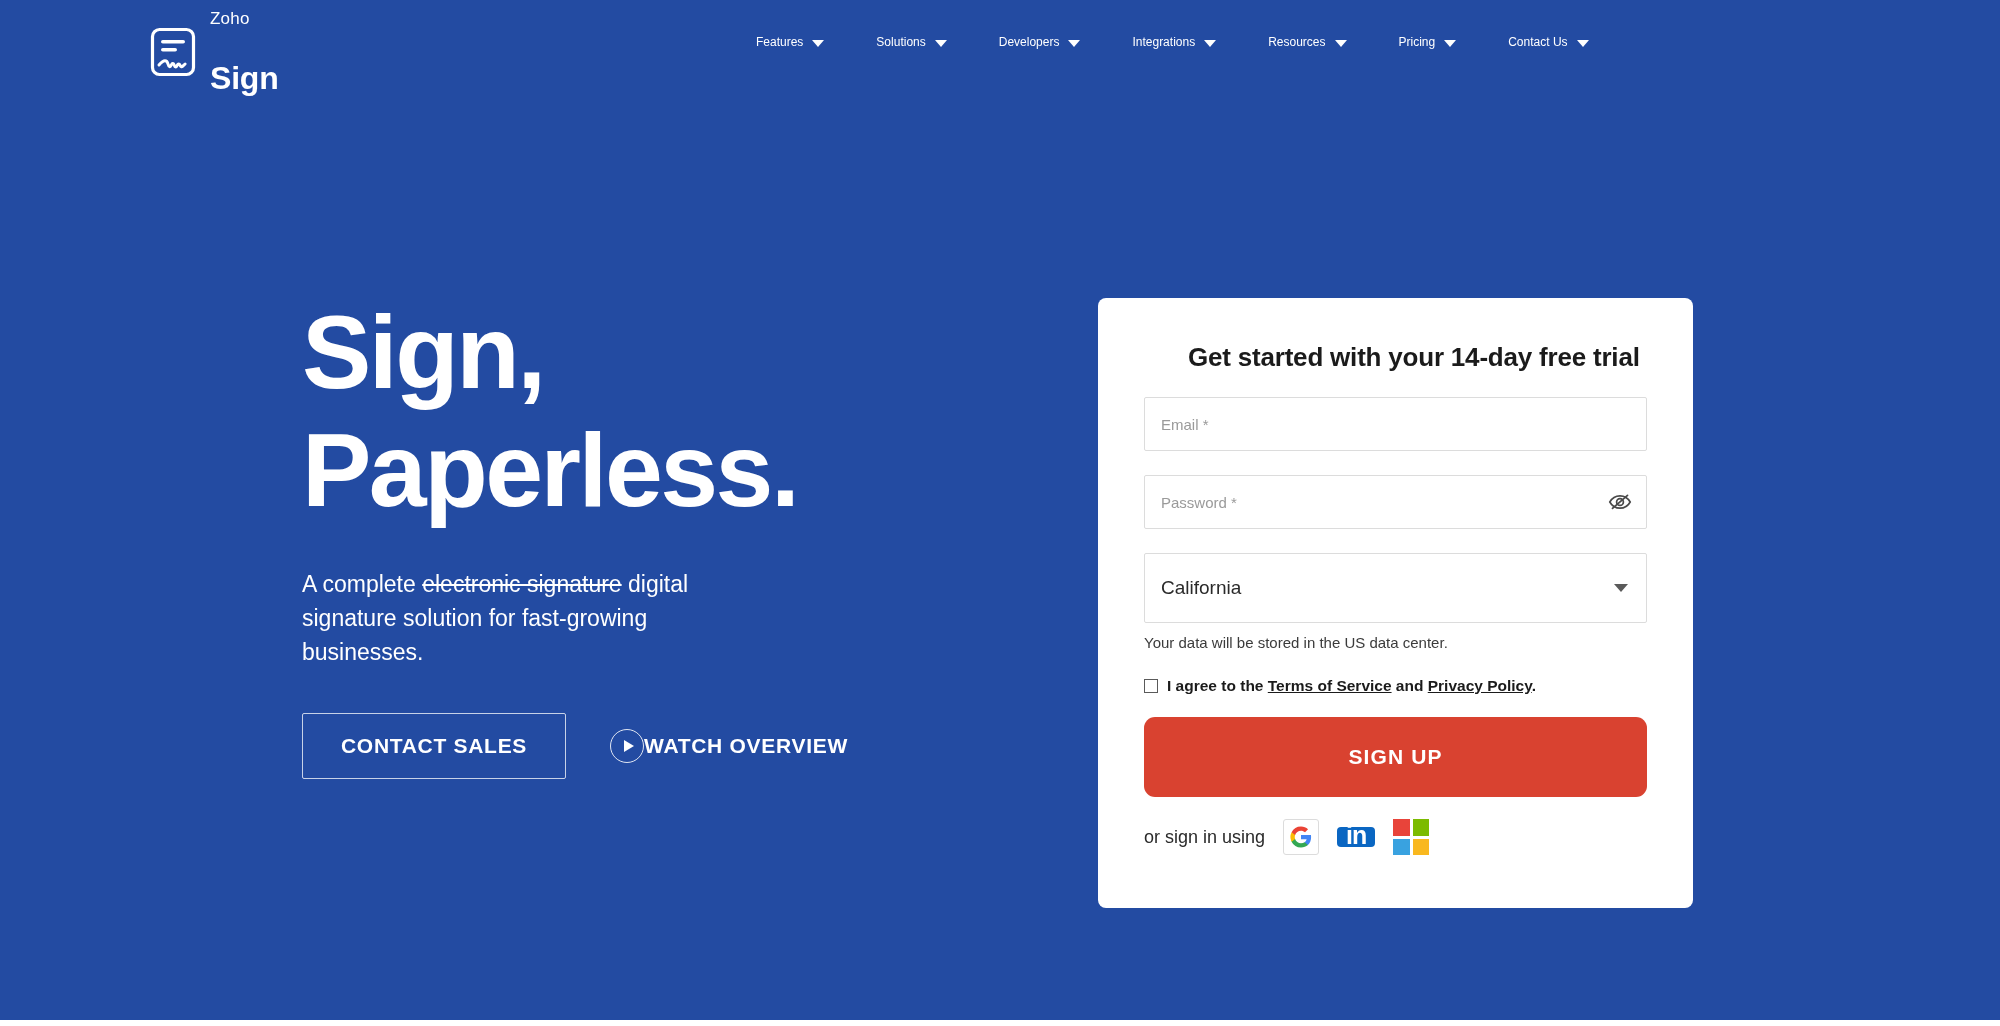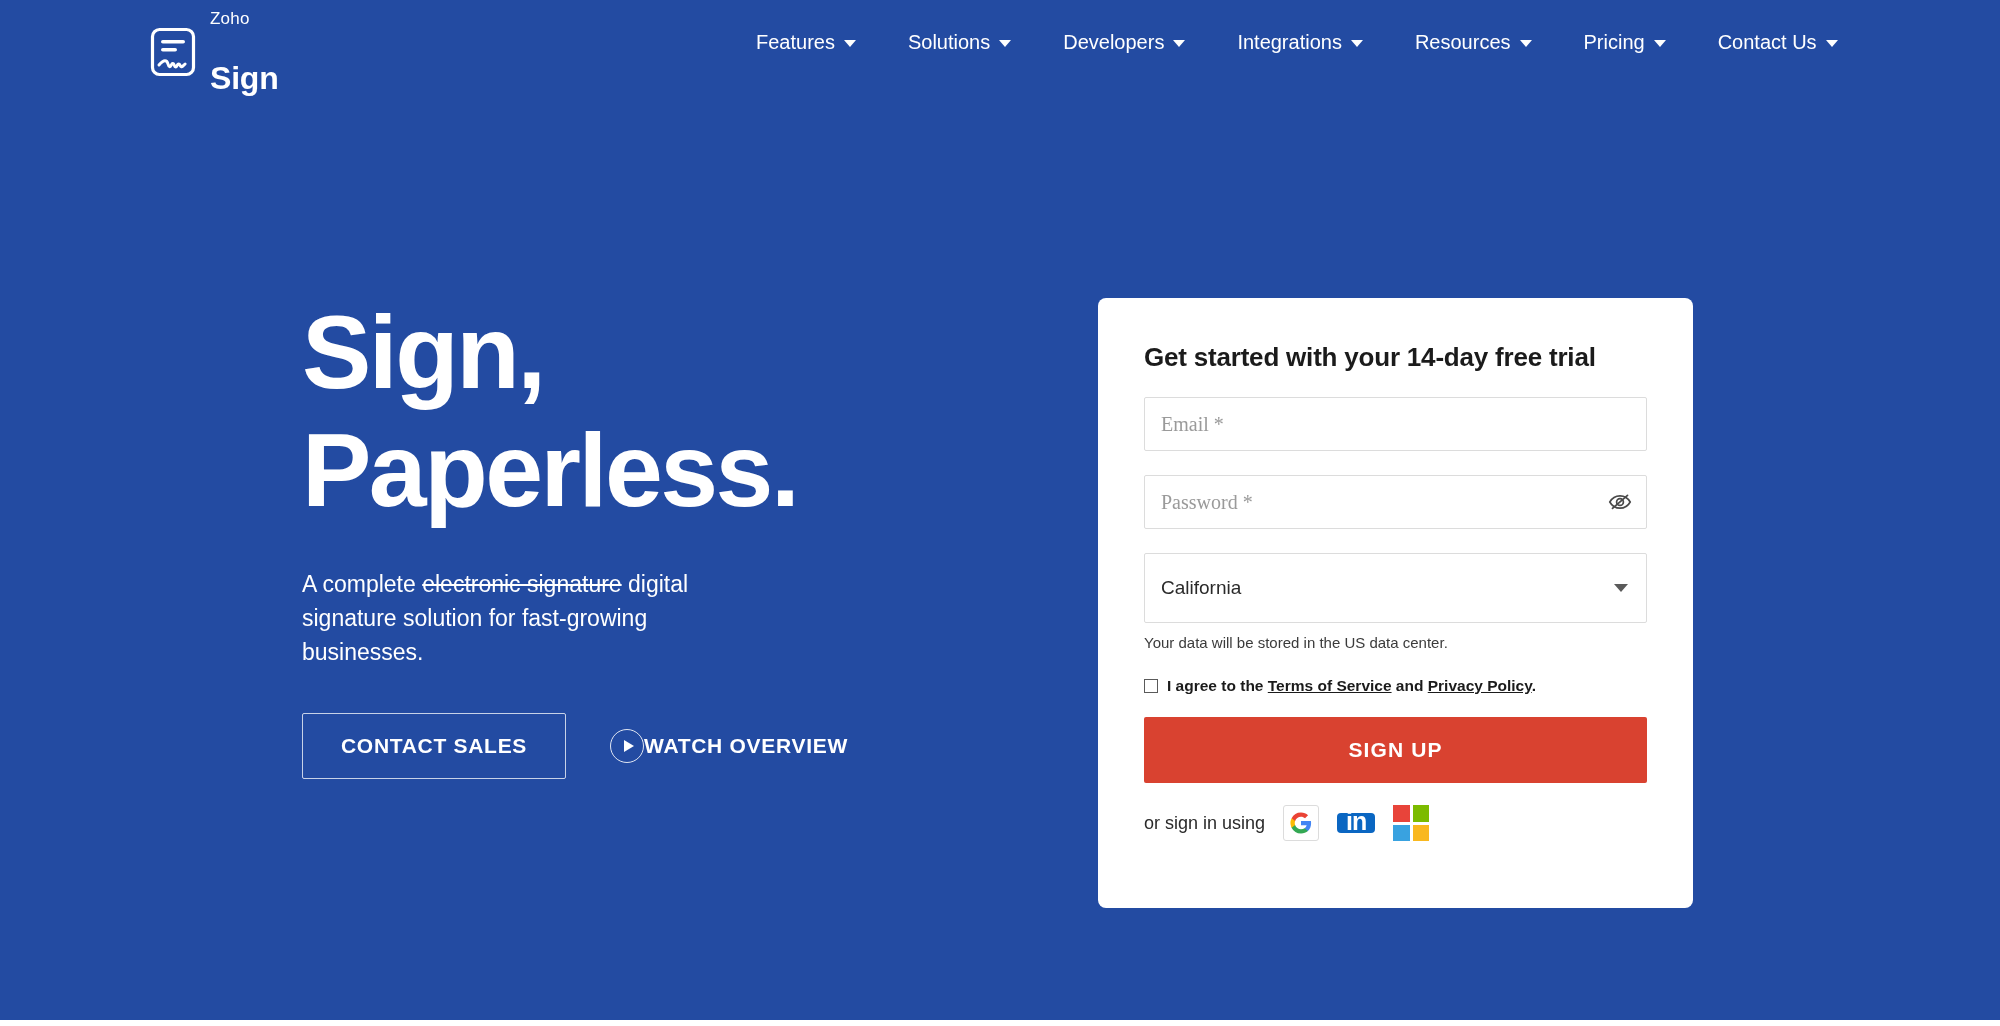--- a/index.html
+++ b/index.html
@@ -60,21 +60,21 @@
     height: 84px;
     display: flex;
     align-items: center;
     gap: 0;
   }
   .nav-item {
     display: flex;
     align-items: center;
     gap: 9px;
     color: #ffffff;
-    font-size: 20px;
+    font-size: 12px;
     padding: 10px 26px;
     cursor: pointer;
     white-space: nowrap;
   }
   .caret {
     width: 0; height: 0;
     border-left: 6px solid transparent;
     border-right: 6px solid transparent;
     border-top: 7px solid #ffffff;
     display: inline-block;
@@ -159,40 +159,41 @@
     height: 610px;
     background: #ffffff;
     border-radius: 8px;
     padding: 44px 46px 0 46px;
   }
   .card-title {
     font-size: 26px;
     font-weight: 700;
     color: #1b1b1b;
     letter-spacing: -.2px;
+    margin-left: 44px;
   }
 
   .field {
     margin-top: 24px;
     height: 54px;
     border: 1px solid #dcdcdc;
     border-radius: 2px;
     display: flex;
     align-items: center;
     padding: 0 16px;
     position: relative;
     background: #fff;
   }
   .field input {
     border: 0;
     outline: 0;
     width: 100%;
-    font-size: 20px;
+    font-size: 15px;
     color: #2a2a2a;
-    font-family: Liberation Serif, serif;
+    font-family: Liberation Sans, sans-serif;
     background: transparent;
   }
   .field input::placeholder { color: #9a9a9a; }
 
   .eye-btn {
     position: absolute;
     right: 14px;
     top: 50%;
     transform: translateY(-50%);
     background: transparent;
@@ -242,25 +243,25 @@
     background: #fff;
     margin-top: 2px;
     flex: 0 0 auto;
     cursor: pointer;
   }
   .agree-row a { color: #1b1b1b; text-decoration: underline; }
 
   .signup-btn {
     margin-top: 22px;
     width: 100%;
-    height: 66px;
+    height: 80px;
     background: #d94230;
     color: #ffffff;
     border: 0;
-    border-radius: 2px;
+    border-radius: 11px;
     font-size: 21px;
     font-weight: 700;
     letter-spacing: 1.1px;
     cursor: pointer;
     font-family: inherit;
   }
 
   .social-row {
     margin-top: 22px;
     display: flex;

